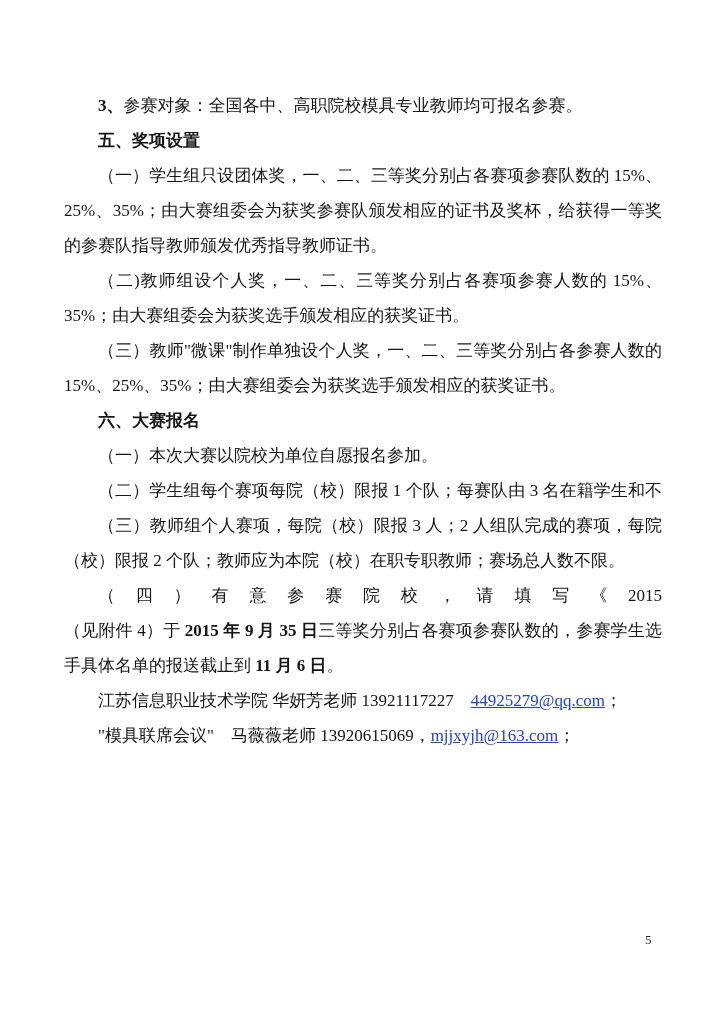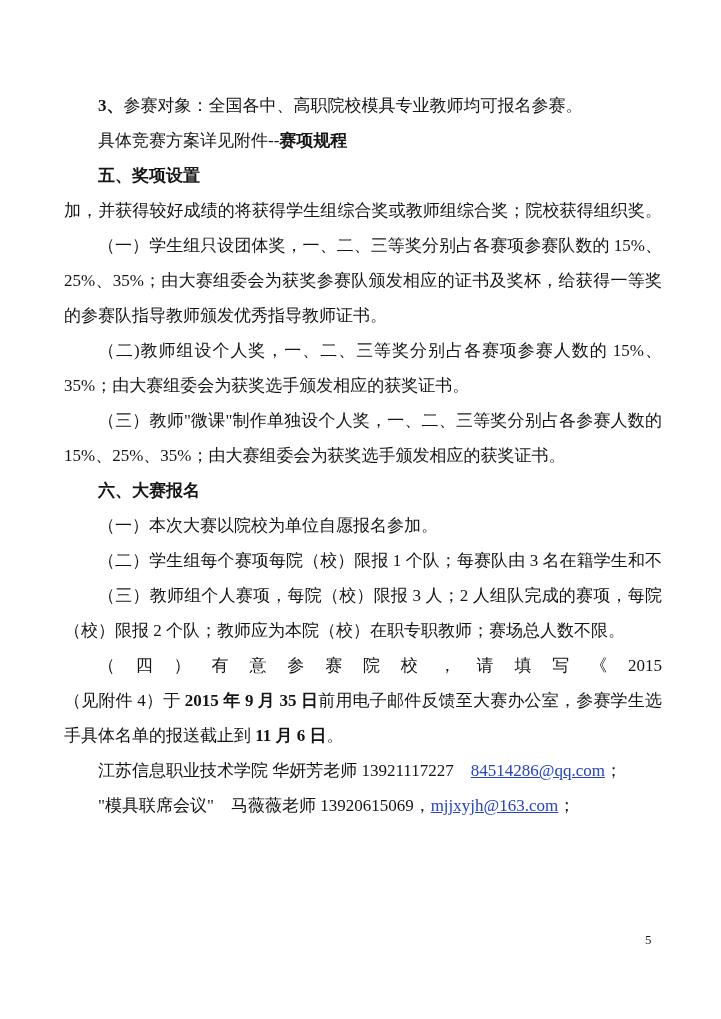--- a/index.html
+++ b/index.html
@@ -50,25 +50,23 @@
   }
 </style>
 </head>
 <body>
 
 <div class="page">
   <div class="content">
 
     <p class="ln indent"><span class="b">3、</span><span>参赛对象：全国各中、高职院校模具专业教师均可报名参赛。</span></p>
 
-    <p class="ln indent"><span>具体竞赛方案详见附件--</span><span class="b">赛项规程</span></p>
 
     <p class="ln indent"><span class="b">五、奖项设置</span></p>
 
-    <p class="ln fill"><span>加，并获得较好成绩的将获得学生组综合奖或教师组综合奖；院校获得组织奖。</span></p>
 
     <p class="ln indent fill"><span>（一）学生组只设团体奖，一、二、三等奖分别占各赛项参赛队数的 15%、</span></p>
     <p class="ln fill"><span>25%、35%；由大赛组委会为获奖参赛队颁发相应的证书及奖杯，给获得一等奖</span></p>
     <p class="ln"><span>的参赛队指导教师颁发优秀指导教师证书。</span></p>
 
     <p class="ln indent fill"><span>（二)教师组设个人奖，一、二、三等奖分别占各赛项参赛人数的 15%、25%、</span></p>
     <p class="ln"><span>35%；由大赛组委会为获奖选手颁发相应的获奖证书。</span></p>
 
     <p class="ln indent fill"><span>（三）教师"微课"制作单独设个人奖，一、二、三等奖分别占各参赛人数的</span></p>
     <p class="ln"><span>15%、25%、35%；由大赛组委会为获奖选手颁发相应的获奖证书。</span></p>
@@ -76,24 +74,24 @@
     <p class="ln indent"><span class="b">六、大赛报名</span></p>
 
     <p class="ln indent"><span>（一）本次大赛以院校为单位自愿报名参加。</span></p>
 
     <p class="ln indent fill"><span>（二）学生组每个赛项每院（校）限报 1 个队；每赛队由 3 名在籍学生和不</span></p>
 
     <p class="ln indent fill"><span>（三）教师组个人赛项，每院（校）限报 3 人；2 人组队完成的赛项，每院</span></p>
     <p class="ln"><span>（校）限报 2 个队；教师应为本院（校）在职专职教师；赛场总人数不限。</span></p>
 
     <p class="ln indent fill"><span>（四）有意参赛院校，请填写《2015 年全国职业院校模具技能大赛报名表》</span></p>
-    <p class="ln fill"><span>（见附件 4）于 </span><span class="b">2015 年 9 月 35 日</span><span>前用电子邮件反馈至大赛办公室，参赛学生选</span></p>
+    <p class="ln fill"><span>（见附件 4）于 </span><span class="b">2015 年 9 月 35 日</span><span>三等奖分别占各赛项参赛队数的，参赛学生选</span></p>
     <p class="ln"><span>手具体名单的报送截止到 </span><span class="b">11 月 6 日</span><span>。</span></p>
 
 
-    <p class="ln indent"><span>江苏信息职业技术学院 华妍芳老师 13921117227　</span><a class="email">84514286@qq.com</a><span>；</span></p>
+    <p class="ln indent"><span>江苏信息职业技术学院 华妍芳老师 13921117227　</span><a class="email">44925279@qq.com</a><span>；</span></p>
 
     <p class="ln indent"><span>"模具联席会议"　马薇薇老师 13920615069，</span><a class="email">mjjxyjh@163.com</a><span>；</span></p>
 
   </div>
 
   <div class="pageno">5</div>
 </div>
 
 </body></html>

